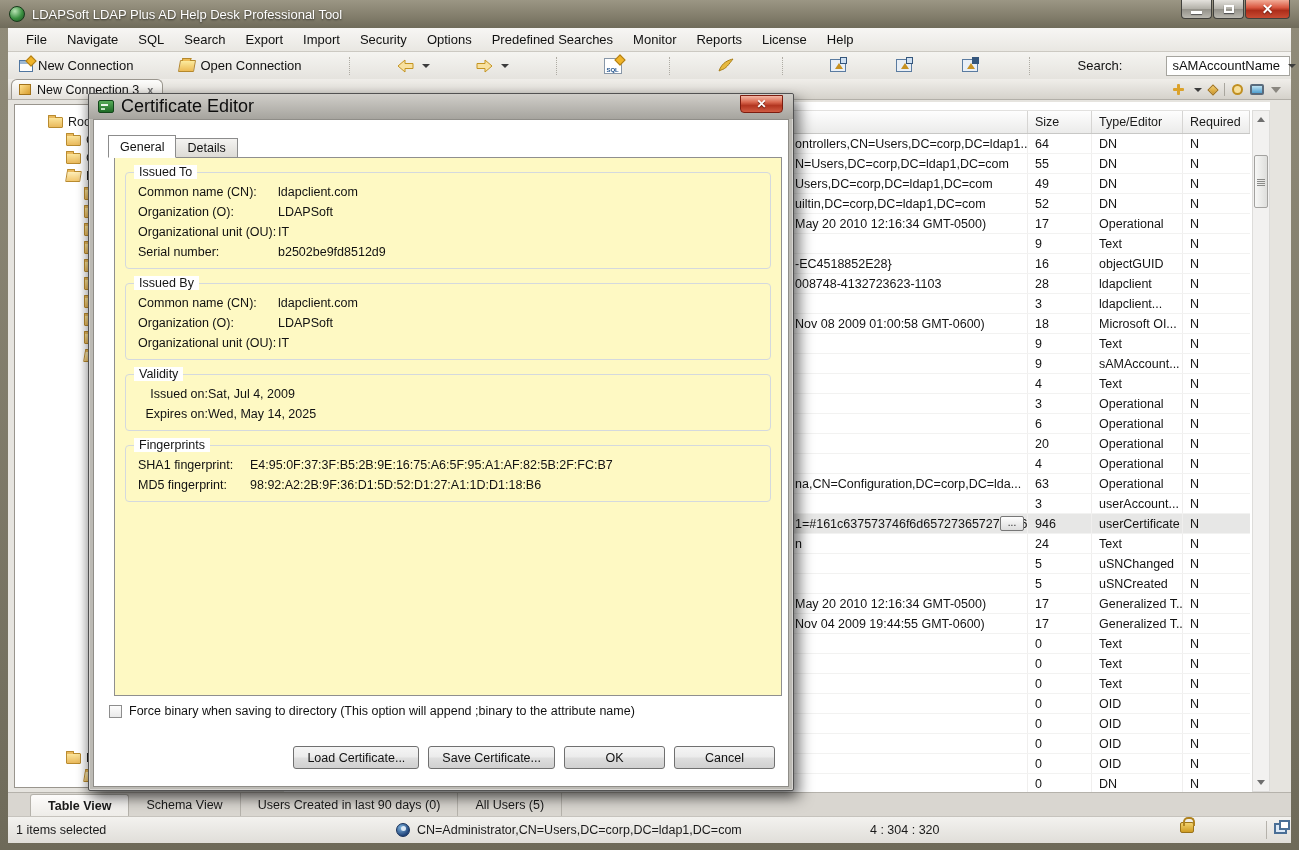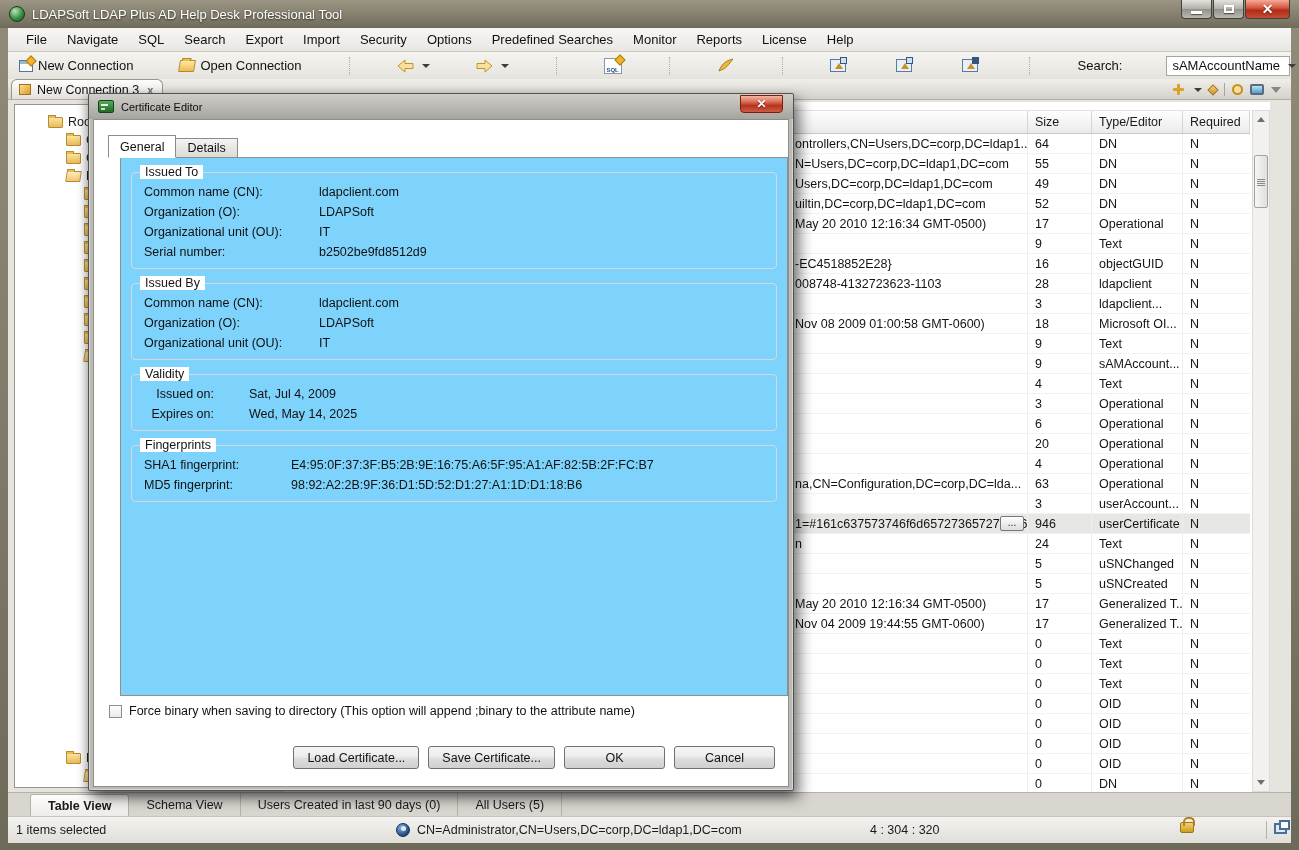--- a/index.html
+++ b/index.html
@@ -151,41 +151,41 @@
     border-bottom:none;border-radius:5px 5px 0 0;}
   .sb-rsep{position:absolute;left:1258px;top:4px;width:1px;height:18px;background:#b5b2ab;}
   .restore-icon{position:absolute;left:1266px;top:6px;width:13px;height:11px;border:2px solid #4a6f96;background:#dce9f6;}
   .restore-icon::before{content:"";position:absolute;right:-5px;top:-5px;width:7px;height:6px;border:2px solid #4a6f96;background:#fff;}
 
   
   .dialog{position:absolute;left:88px;top:93px;width:706px;height:698px;background:#bcbab4;
     border:1px solid #525252;border-radius:2px;
     box-shadow:6px 7px 14px rgba(0,0,0,.5),-3px 4px 10px rgba(0,0,0,.25),inset 0 0 0 1px rgba(255,255,255,.4);}
   .dlg-titlebar{height:25px;display:flex;align-items:center;gap:7px;padding-left:9px;
-    background:linear-gradient(#d0cec9,#a6a49e);border-radius:2px 2px 0 0;font-size:11px;color:#0d0d0d;}
+    background:linear-gradient(#d0cec9,#a6a49e);border-radius:2px 2px 0 0;font-size:18px;color:#0d0d0d;}
   .dlg-icon{width:16px;height:13px;background:linear-gradient(#57ab58,#1e6b26);border:1px solid #12461a;
     border-radius:2px;position:relative;flex:none;}
   .dlg-icon::before{content:"";position:absolute;left:2px;top:3px;width:7px;height:2px;background:#eaf6ea;}
   .dlg-icon::after{content:"";position:absolute;left:2px;top:7px;width:4px;height:2px;background:#bfe3bf;}
   .dlg-close{position:absolute;top:1px;right:10px;width:43px;height:18px;
     background:linear-gradient(#f4b7a5,#da6950 38%,#b23520 60%,#d05b42);
     border:1px solid #7c1c0f;border-radius:0 0 4px 4px;color:#fff;font-weight:bold;font-size:12px;
     display:flex;align-items:center;justify-content:center;text-shadow:0 1px 1px #5e150b;}
   .dlg-client{position:absolute;left:4px;top:25px;width:696px;height:668px;background:#fff;border:1px solid #8f8d88;}
   .dlg-tabs{position:absolute;left:14px;top:15px;display:flex;z-index:2;font-size:12.5px;}
   .dlg-tab{padding:0 11px;display:flex;align-items:center;border:1px solid #8c8c8c;color:#111;text-align:center;}
   .dlg-tab.active{height:23px;background:#fff;border-bottom:1px solid #fff;}
   .dlg-tab.inactive{height:20px;margin-top:3px;background:linear-gradient(#f4f3f1,#dddbd6);border-left:none;}
-  .dlg-panel{position:absolute;left:26px;top:37px;width:668px;height:539px;border:1px solid #8f8f8f;
-    background:#7dd3fc;padding-top:2px;}
+  .dlg-panel{position:absolute;left:20px;top:37px;width:668px;height:539px;border:1px solid #8f8f8f;
+    background:#fef9c3;padding-top:2px;}
   .group{position:relative;border:1px solid #d4d9de;border-radius:4px;margin:14px 10px 0 10px;
     padding:9px 8px 6px 12px;}
   .group:first-child{margin-top:12px;}
   .group-title{position:absolute;top:-8px;left:8px;background:#fff;padding:0 5px;font-size:12.5px;color:#151515;}
-  .grow{display:flex;height:20px;align-items:center;font-size:12.5px;color:#111;white-space:nowrap;gap:35px;}
+  .grow{display:flex;height:20px;align-items:center;font-size:12.5px;color:#111;white-space:nowrap;}
   .glabel{flex:none;}
   .g-wide .glabel{width:140px;}
   .g-narrow .glabel{width:70px;text-align:right;}
   .g-mid .glabel{width:112px;}
   .dlg-checkbox{position:absolute;left:15px;top:584px;display:flex;align-items:center;gap:7px;font-size:12.5px;color:#111;}
   .checkbox{width:13px;height:13px;border:1px solid #8d8d8d;background:linear-gradient(#fdfdfd,#e9e9e9);flex:none;}
   .dlg-buttons{position:absolute;right:13px;top:626px;display:flex;gap:9px;}
   .dlg-btn{height:23px;border:1px solid #707070;border-radius:3px;padding:0 13px;font-size:12.5px;color:#111;
     background:linear-gradient(#f5f5f5,#ececec 45%,#dddddd 55%,#d0d0d0);
     display:flex;align-items:center;justify-content:center;}

